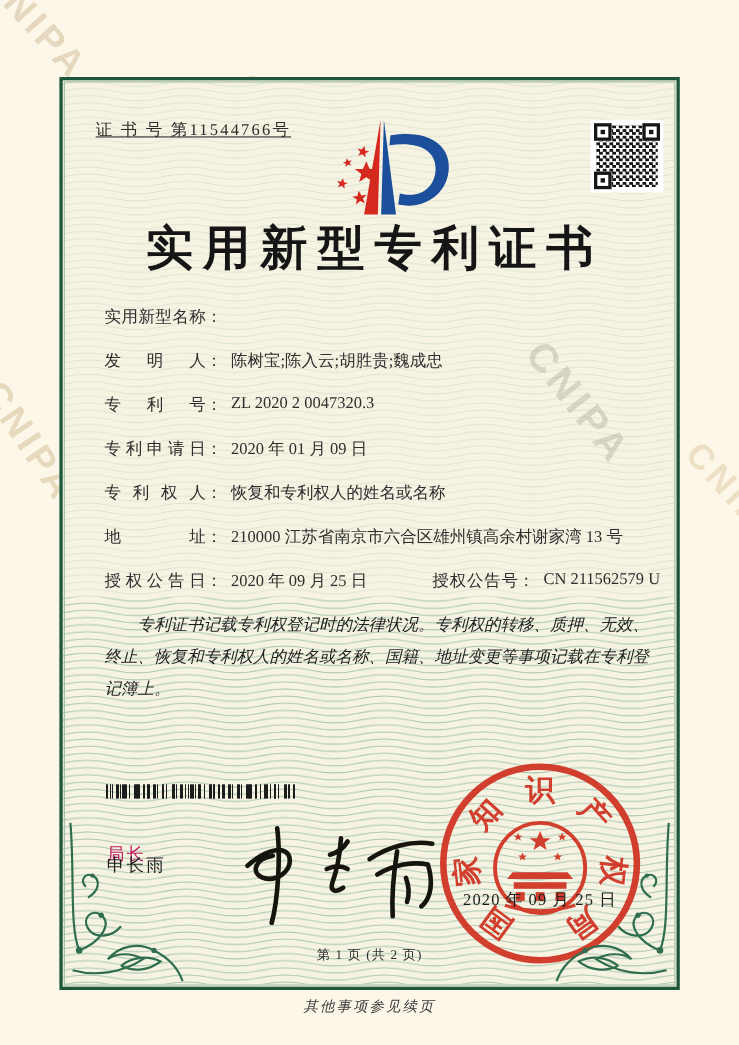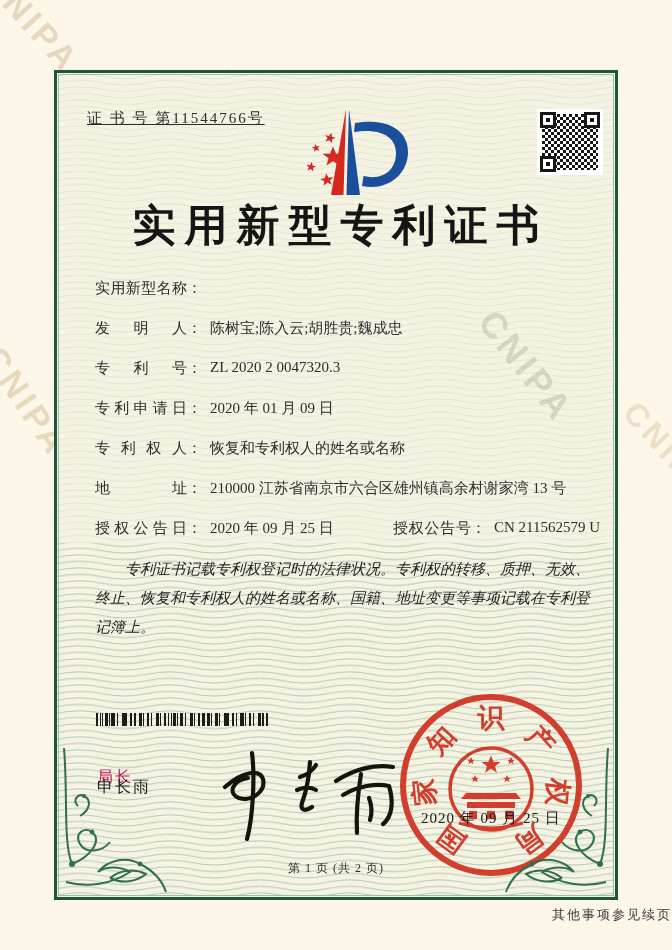--- a/index.html
+++ b/index.html
@@ -55,22 +55,22 @@
   .sig-hand  { position:absolute; left:142px; top:672px; }
 
   .seal { position:absolute; left:338px; top:616px; }
   .seal-date { position:absolute; left:364px; top:736px; font-size:15px; color:#1b1b1b; letter-spacing:1px; z-index:5; }
 
   .pagefoot { position:absolute; left:0; top:787px; width:100%; text-align:center; font-size:12px; color:#2e2e2e; letter-spacing:1px; }
 
   .orn { position:absolute; bottom:1px; pointer-events:none; }
   .orn.left { left:1px; } .orn.right { right:1px; transform:scaleX(-1); }
 
-  .contnote { position:absolute; left:0; top:906px; width:100%; text-align:right;
-              font-size:13px; color:#3a3a3a; letter-spacing:2px; }
+  .contnote { position:absolute; left:0; top:906px; width:100%; text-align:center;
+              font-size:13px; font-style:italic; color:#3a3a3a; letter-spacing:2px; }
 </style>
 </head>
 <body>
 
 <div class="stage">
 
   <div class="wm wm1">CNIPA</div>
   <div class="wm wm2">CNIPA</div>
   <div class="wm wm4">CNIPA</div>
   <div class="wm wm5">CNIPA</div>

